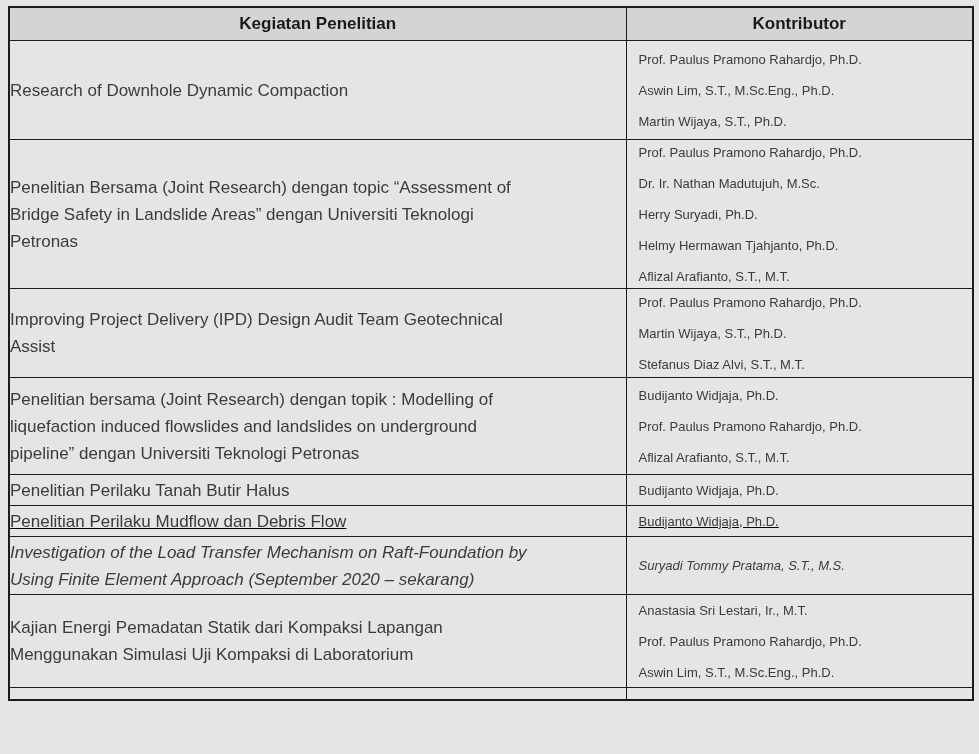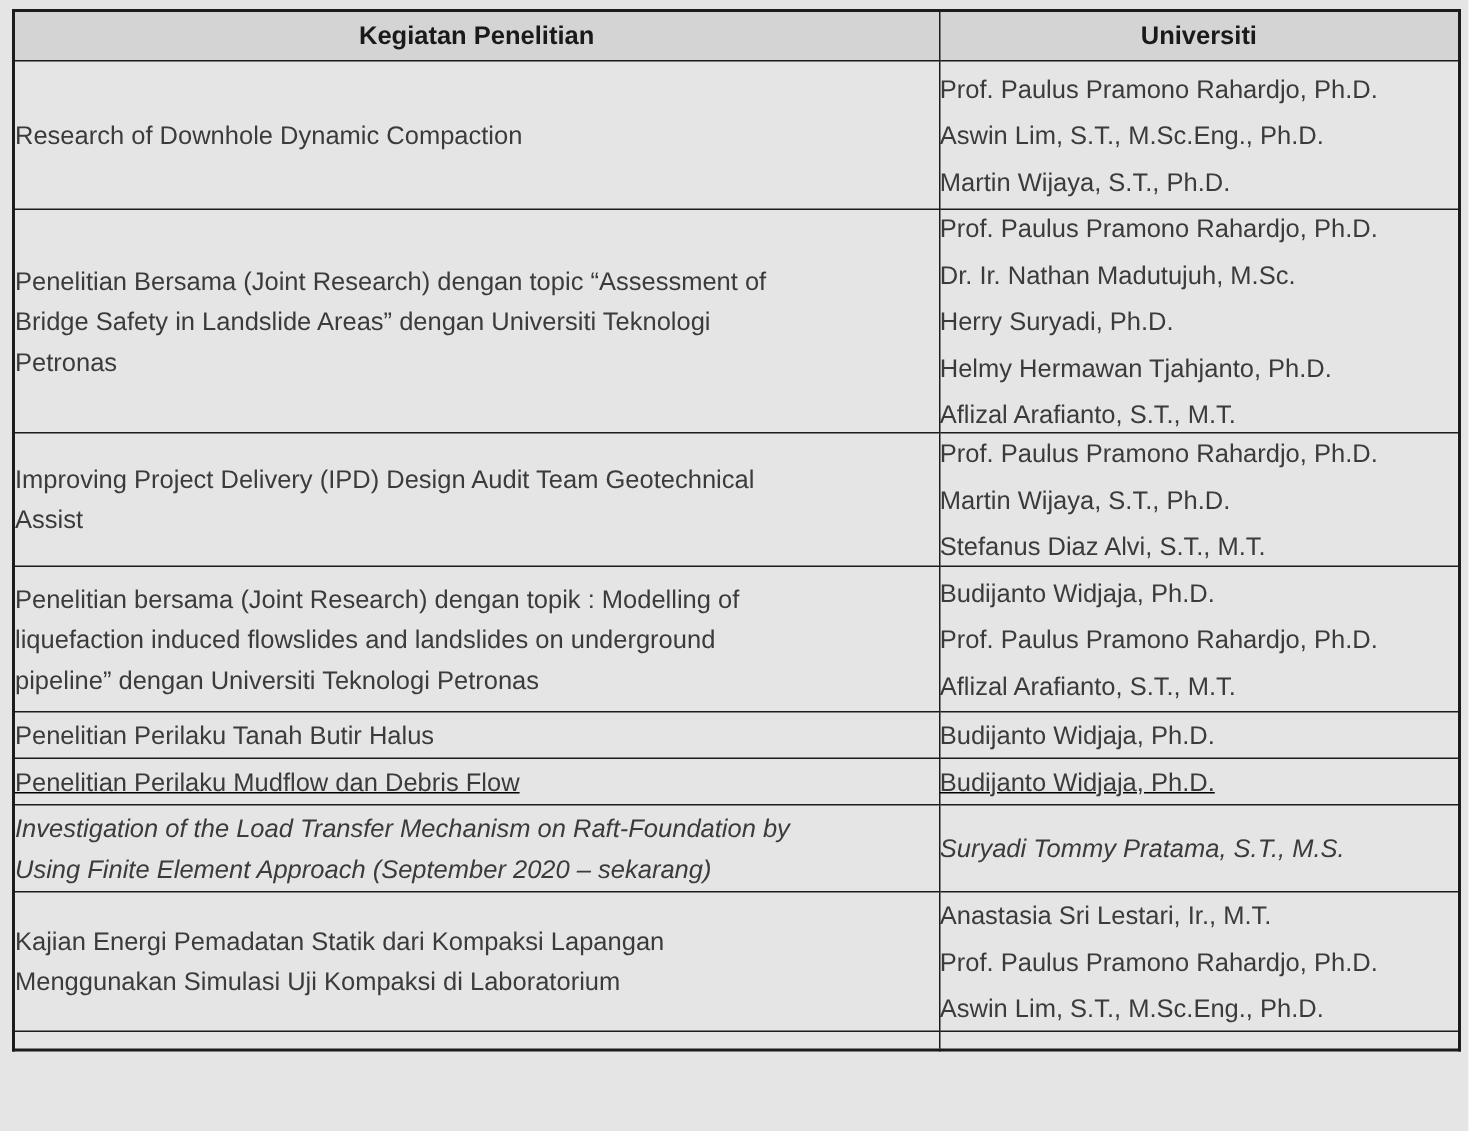--- a/index.html
+++ b/index.html
@@ -47,40 +47,41 @@
   .act-text {
     font-size: 17px;
     line-height: 27px;
     color: #3b3b3b;
     white-space: pre-line;
   }
   td.con {
     padding: 4px 4px 4px 10px;
   }
   .name {
-    font-size: 17px;
+    font-size: 13px;
     line-height: 23px;
     color: #3b3b3b;
     white-space: nowrap;
+    padding-left: 12px;
   }
   .name + .name { margin-top: 8px; }
 </style>
 </head>
 <body>
 
 <div class="page">
   <table class="research-table">
     <colgroup>
       <col class="c-activity">
       <col class="c-contrib">
     </colgroup>
     <tbody>
       <tr>
         <th class="hdr">Kegiatan Penelitian</th>
-        <th class="hdr">Universiti</th>
+        <th class="hdr">Kontributor</th>
       </tr>
 
       <tr style="height:99px;">
         <td class="act">
           <div class="act-text">Research of Downhole Dynamic Compaction</div>
         </td>
         <td class="con">
           <div class="name">Prof. Paulus Pramono Rahardjo, Ph.D.</div>
           <div class="name">Aswin Lim, S.T., M.Sc.Eng., Ph.D.</div>
           <div class="name">Martin Wijaya, S.T., Ph.D.</div>

